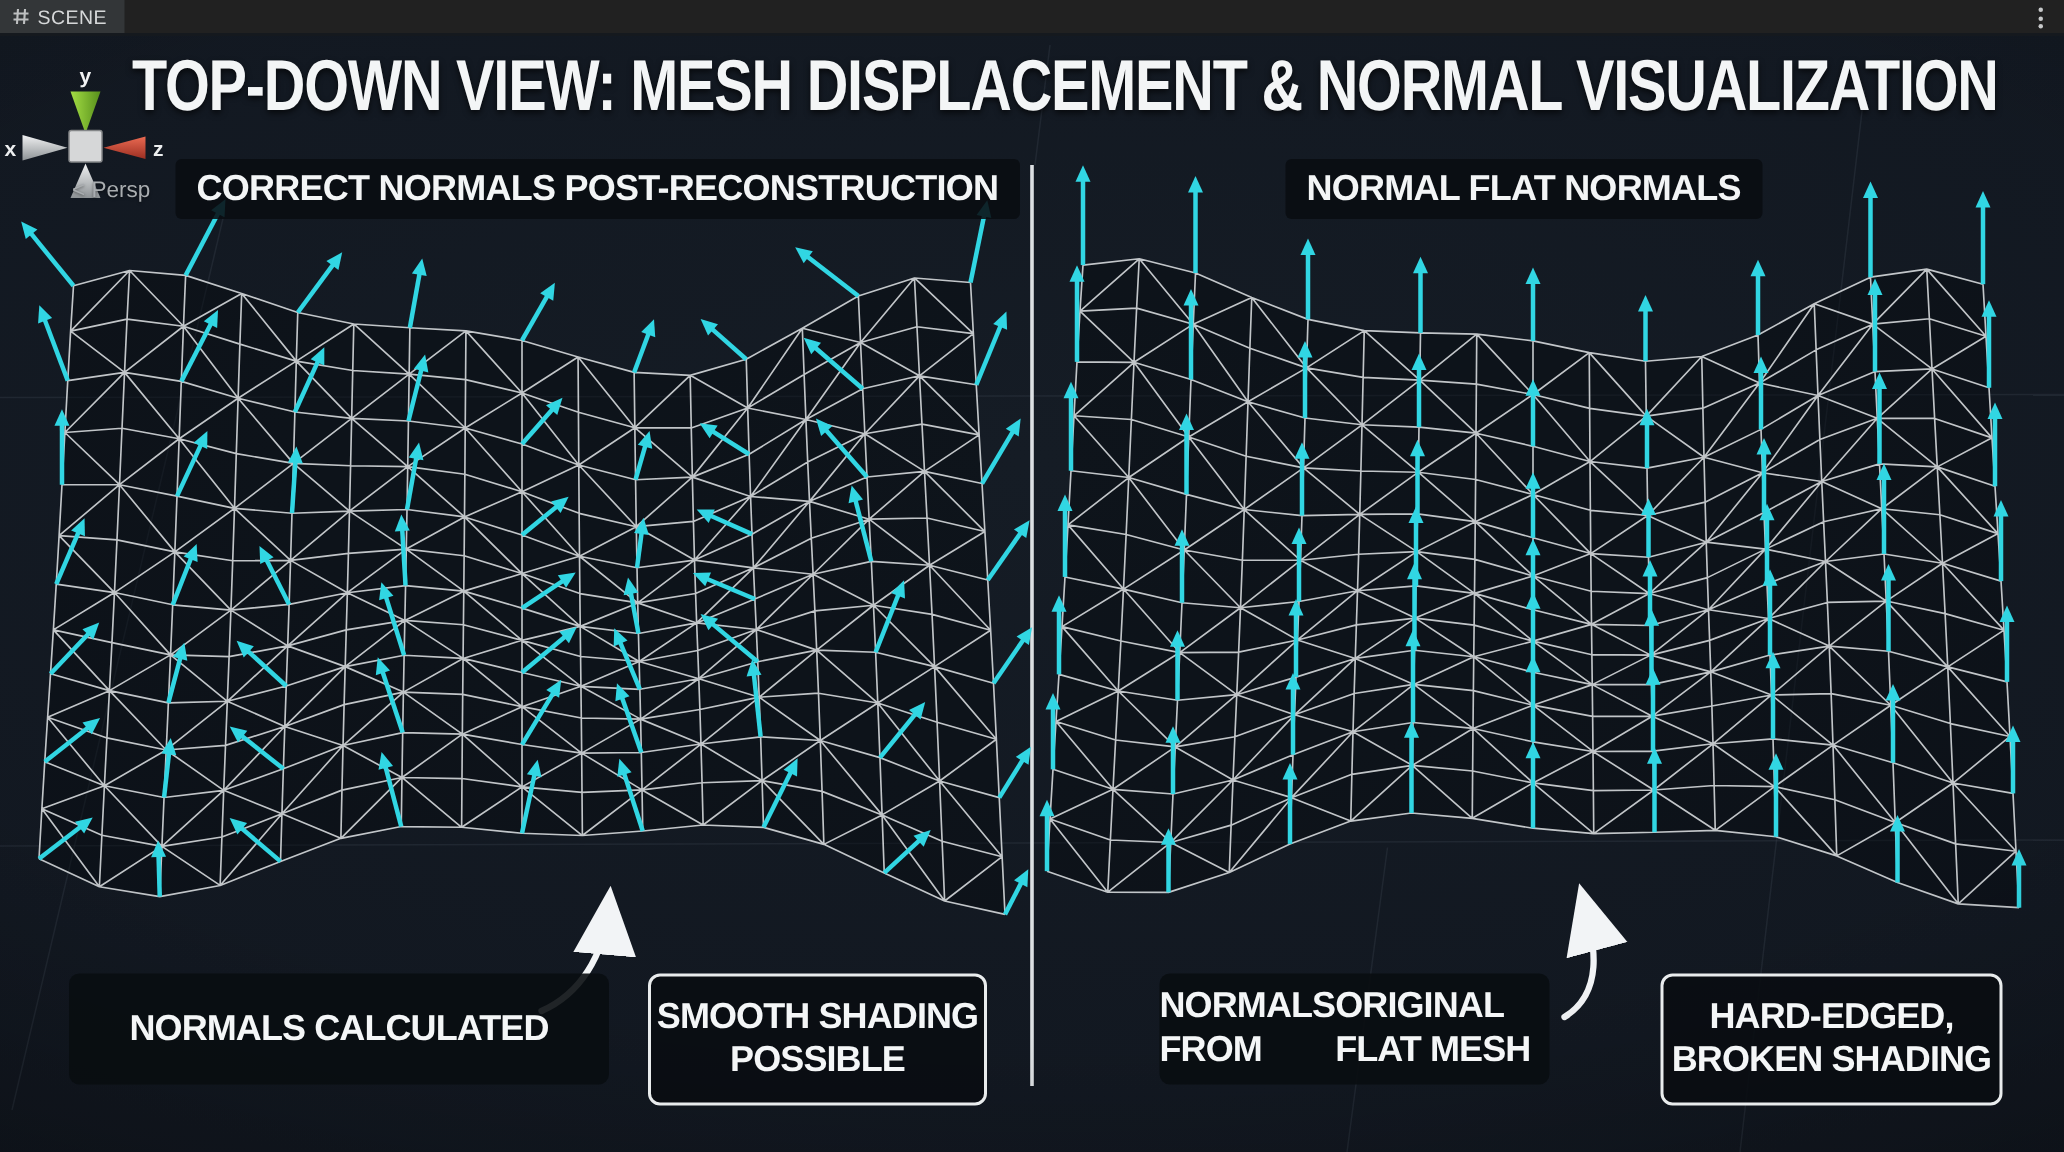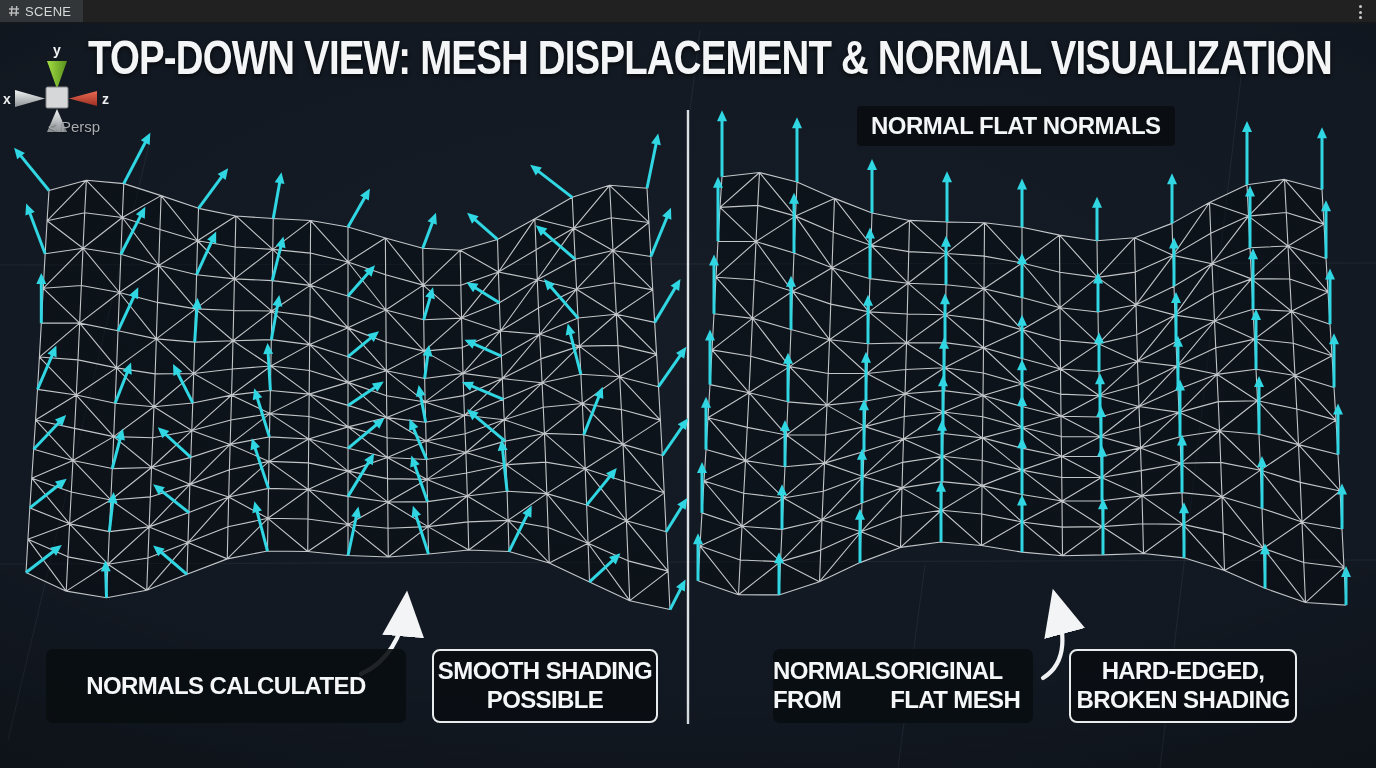--- a/index.html
+++ b/index.html
@@ -26,23 +26,23 @@
   .hb-right{left:857px;}
   .callout{position:absolute;top:649px;z-index:5;background:rgba(9,13,17,.9);
          border-radius:7px;color:#f4f6f7;font-weight:bold;font-size:24px;line-height:1.2;
          letter-spacing:-.6px;display:flex;flex-direction:row;align-items:center;
          justify-content:center;height:74px;box-sizing:border-box;}
   .co-left{left:46px;width:360px;}
   .co-right{left:773px;width:260px;}
   .badge{position:absolute;top:649px;z-index:5;background:rgba(9,13,17,.88);
          border:2px solid #e9eced;border-radius:8px;color:#f4f6f7;font-weight:bold;
          font-size:24px;line-height:1.2;letter-spacing:-.6px;display:flex;flex-direction:column;
-         align-items:center;justify-content:center;text-align:center;height:74px;box-sizing:border-box;}
+         align-items:center;justify-content:center;text-align:center;height:88px;box-sizing:border-box;}
   .bd-left{left:432px;width:226px;}
-  .bd-right{left:1069px;width:228px;}
+  .bd-right{left:1107px;width:228px;}
   
   .gizmo{position:absolute;left:0;top:28px;width:135px;height:150px;z-index:6;}
   .persp{position:absolute;left:27px;top:118px;color:#a9adb0;font-size:15px;z-index:6;
          cursor:pointer;text-shadow:0 1px 2px rgba(0,0,0,.5);margin-left:21px;}
   
   #scene-svg{position:absolute;left:0;top:0;z-index:1;}
   .vignette{position:absolute;left:0;top:0;width:1376px;height:768px;z-index:2;pointer-events:none;
          background:radial-gradient(115% 92% at 50% 42%, rgba(0,0,0,0) 52%, rgba(0,0,0,.34) 100%);}
 </style>
 </head>
@@ -353,20 +353,21 @@
     </div>
     <div class="kebab">
         <i></i>
         <i></i>
         <i></i>
       </div>
   </div>
 
   <div class="ftext title">TOP-DOWN VIEW: MESH DISPLACEMENT &amp; NORMAL VISUALIZATION</div>
 
+  <div class="header-box hb-left">CORRECT NORMALS POST-RECONSTRUCTION</div>
   <div class="header-box hb-right">NORMAL FLAT NORMALS</div>
 
   <svg class="gizmo" viewBox="0 0 135 150">
     <defs>
       <linearGradient id="gy" x1="0" y1="0" x2="1" y2="0">
         <stop offset="0" stop-color="#a4de44"></stop>
           <stop offset="1" stop-color="#578f1c"></stop>
       </linearGradient>
       <linearGradient id="gz" x1="0" y1="0" x2="0" y2="1">
         <stop offset="0" stop-color="#ea6a52"></stop>

